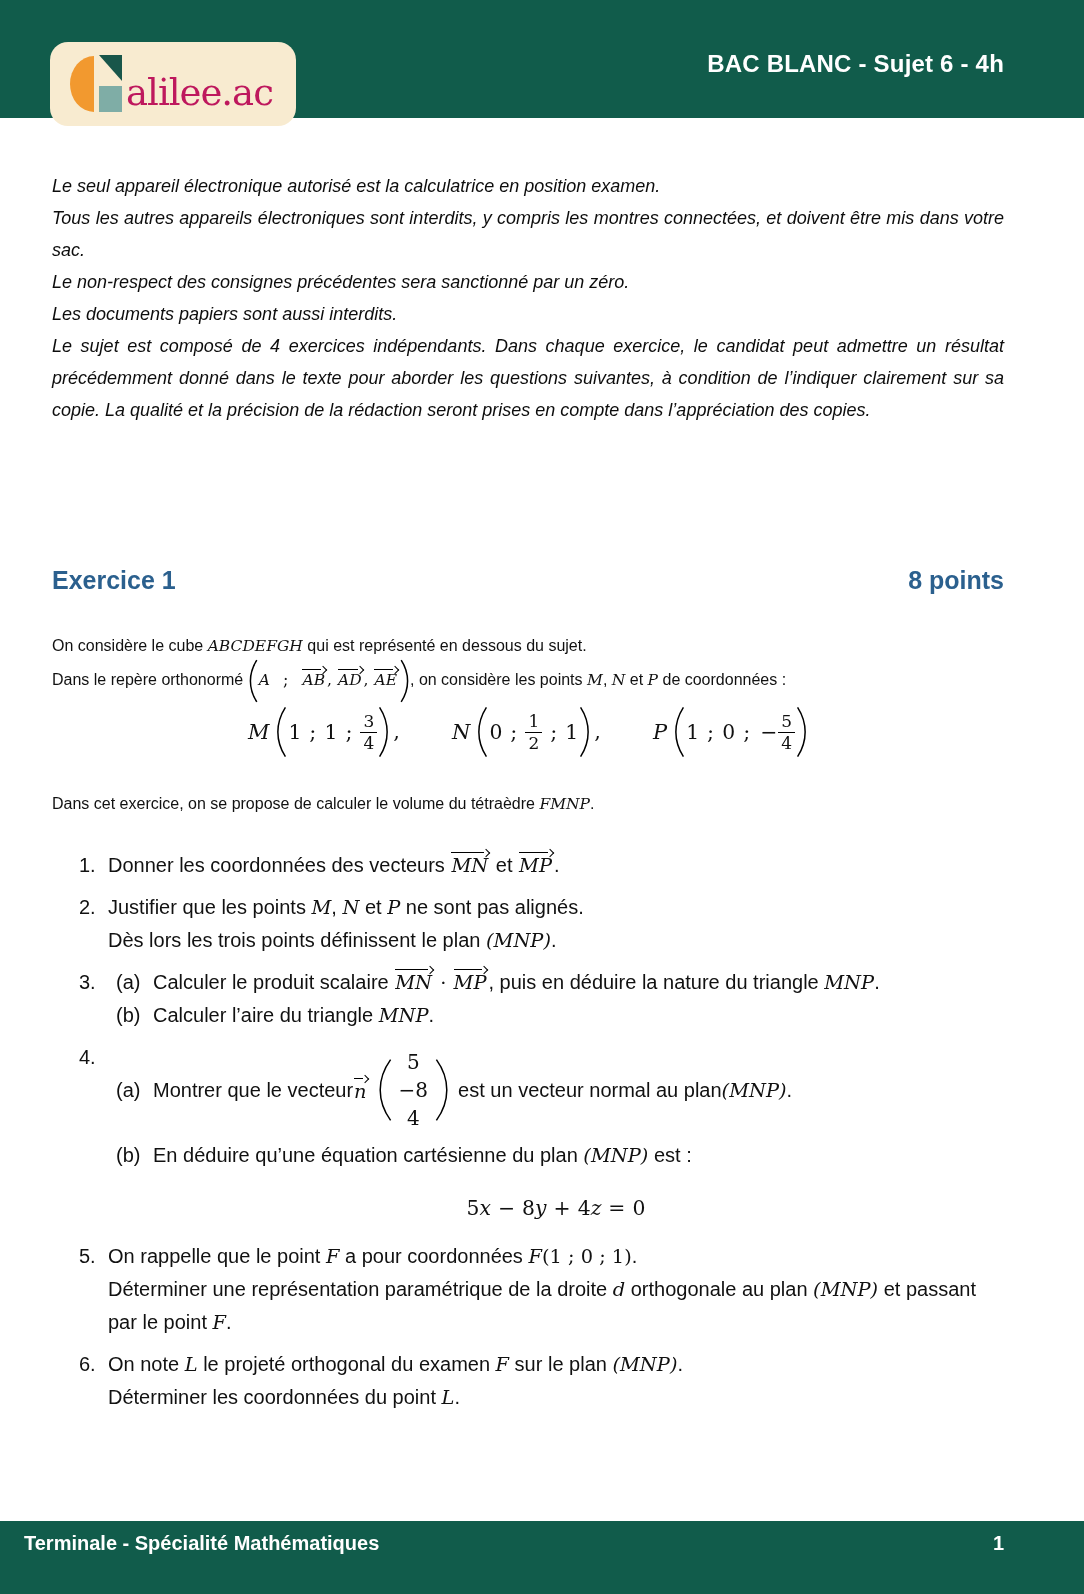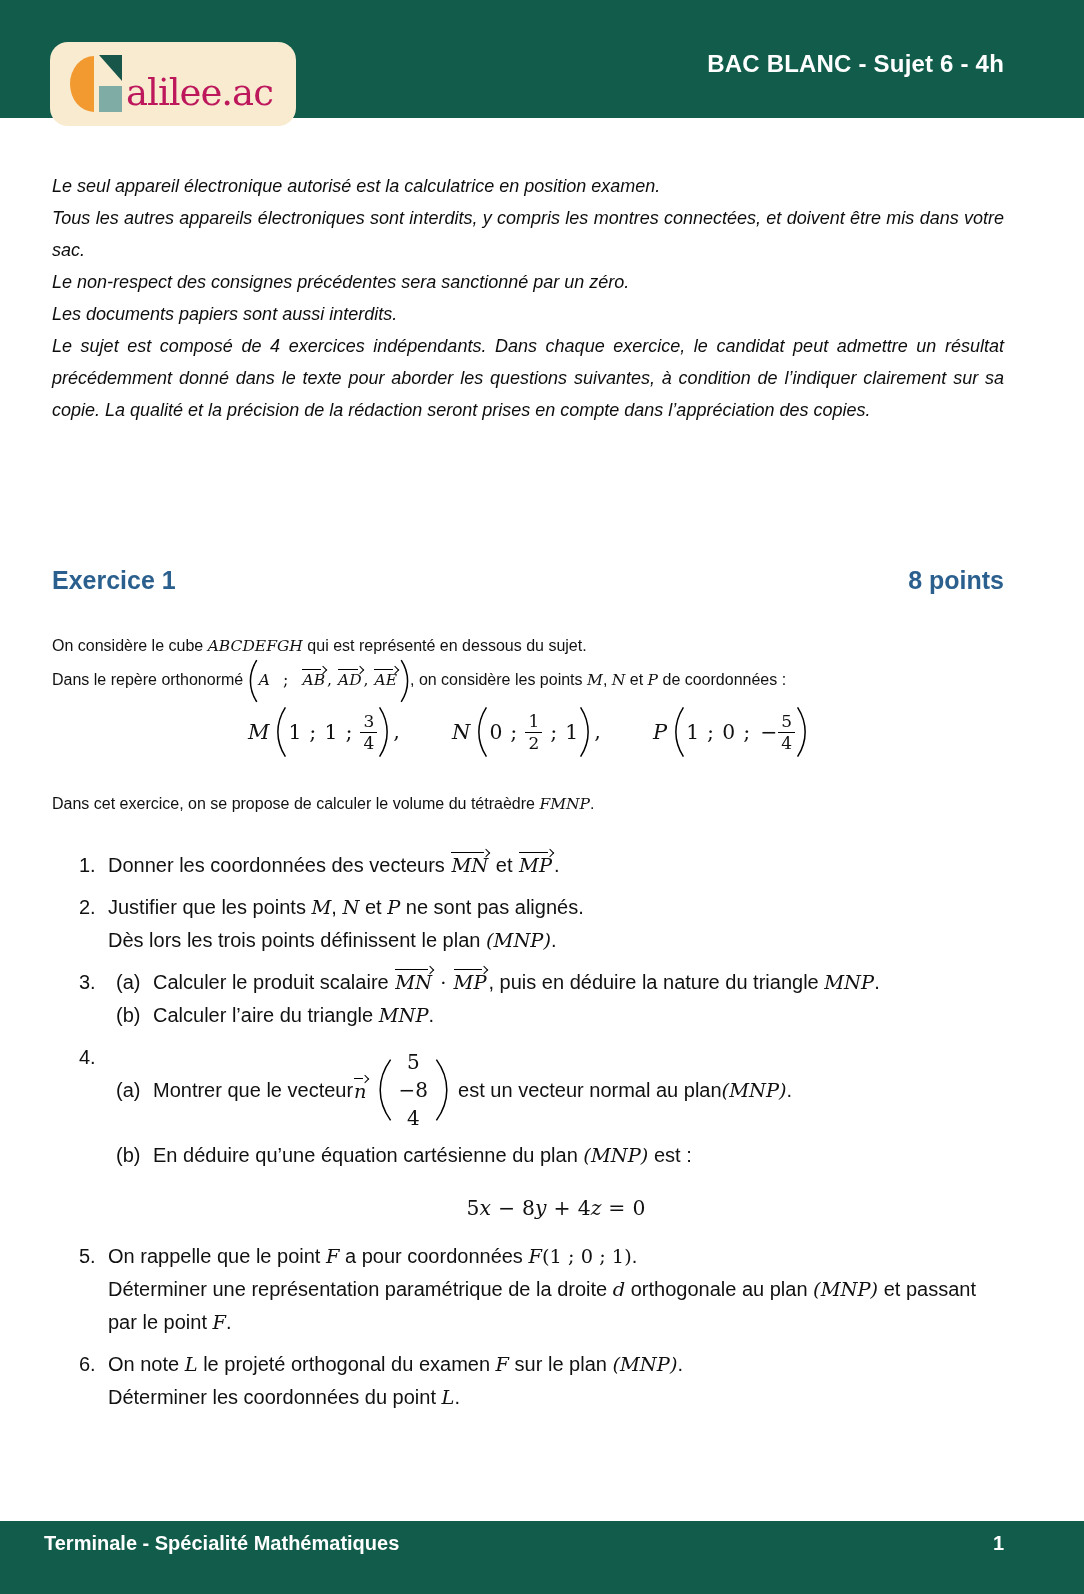--- a/index.html
+++ b/index.html
@@ -10,21 +10,21 @@
   .topbar{position:absolute;top:0;left:0;right:0;height:118px;background:#115c4b;}
   .logo-box{position:absolute;left:50px;top:42px;width:246px;height:84px;background:#f8ebd0;
             border-radius:18px;display:flex;align-items:center;padding-left:20px;box-sizing:border-box;}
   .logo-mark{flex:none;display:block;}
   .logo-text{font-family:"DejaVu Serif",serif;font-size:37px;color:#be185d;letter-spacing:-1px;
              margin-left:4px;padding-top:16px;line-height:1;}
   .doc-title{position:absolute;top:50px;right:80px;color:#ffffff;font-size:24px;font-weight:700;letter-spacing:.2px;margin-left:41px;}
 
   
   .footer{position:absolute;left:0;right:0;bottom:0;height:73px;background:#115c4b;color:#fff;box-sizing:border-box;}
-  .footer-inner{display:flex;justify-content:space-between;padding:11px 80px 0 44px;font-size:20px;font-weight:700;}
+  .footer-inner{display:flex;justify-content:space-between;padding:11px 80px 0 24px;font-size:20px;font-weight:700;}
 
   
   .content{position:absolute;top:118px;left:52px;right:80px;}
   .preamble{margin-top:52px;font-style:italic;font-size:18px;line-height:32px;text-align:justify;color:#0d0d0d;}
   .preamble p{margin:0;}
   .ex-header{margin-top:140px;display:flex;justify-content:space-between;align-items:baseline;
              color:#2b608e;font-size:25px;font-weight:700;gap:7px;}
   .ex-header *{color:#2b608e;}
   .intro{margin-top:34px;font-size:16px;line-height:34px;}
   .intro p{margin:0;}

